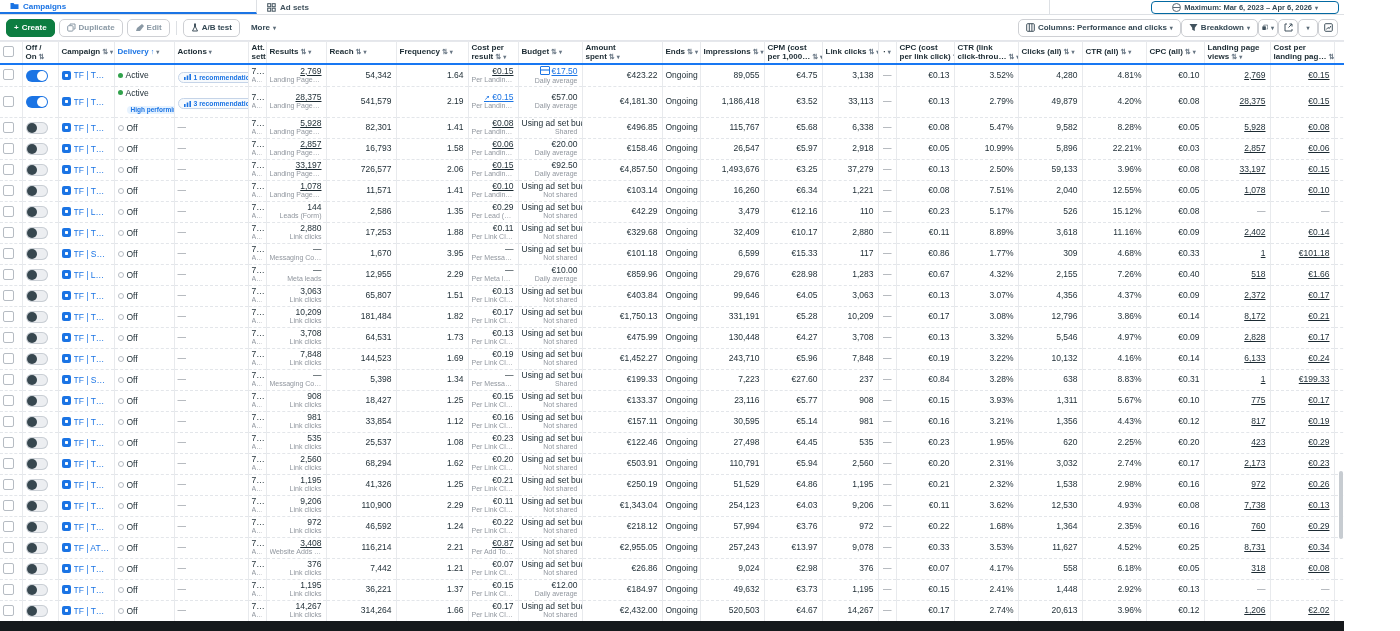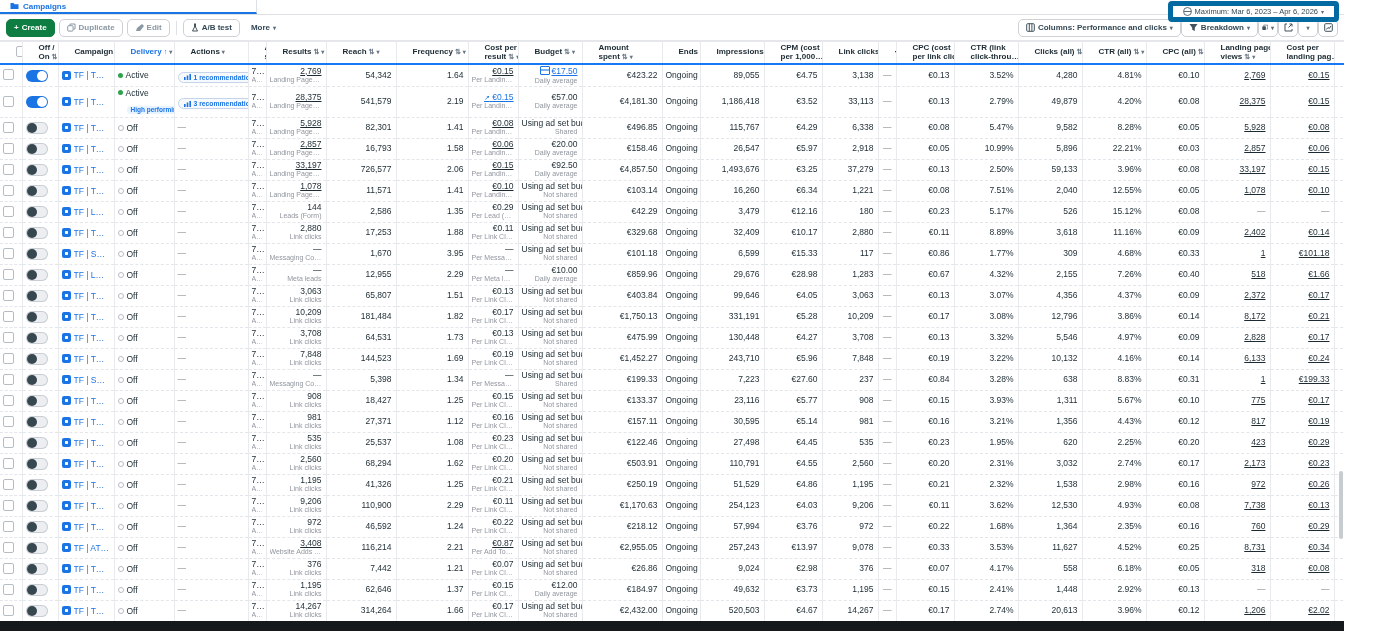--- a/index.html
+++ b/index.html
@@ -9,43 +9,43 @@
 
   
   .tabbar{height:14px;display:flex;border-bottom:1px solid #dde0e4;position:relative;background:#fff;}
   .tab{display:flex;align-items:center;gap:4px;padding:0 10px;font-size:8px;font-weight:bold;
        color:#42535e;border-right:1px solid #dde0e4;box-sizing:border-box;cursor:pointer;}
   .tab.active{color:#1b74e4;border-bottom:2px solid #1b74e4;}
   .tab-campaigns{width:257px;}
   .tab-adsets{width:793px;}
   .tab-ads{flex:1;}
   .datebox{position:absolute;right:5px;top:1px;display:flex;align-items:center;gap:3px;
-           border:5px solid #0369a1;border-radius:4px;background:#fff;padding:1px 10px;
-           font-size:7.5px;font-weight:normal;color:#344854;}
+           border:1px solid #0369a1;border-radius:4px;background:#fff;padding:1px 20px;
+           font-size:7.5px;font-weight:bold;color:#344854;}
   .ic-globe{width:7px;height:7px;border:1px solid #5b6b77;border-radius:50%;position:relative;display:inline-block;}
   .ic-globe:after{content:'';position:absolute;left:0;right:0;top:2.5px;height:1px;background:#5b6b77;}
   .caret{font-size:6px;color:#5b6b77;}
 
   
   .toolbar{height:26px;display:flex;align-items:center;padding:0 6px;gap:4px;border-bottom:1px solid #e4e6eb;box-sizing:border-box;}
   .btn{display:inline-flex;align-items:center;gap:3px;height:18px;padding:0 7px;border:1px solid #ced0d4;
        border-radius:5px;background:#fff;font-size:8px;font-weight:bold;color:#344854;box-sizing:border-box;cursor:pointer;white-space:nowrap;}
   .btn.green{background:#0d7d41;border-color:#0d7d41;color:#fff;}
   .btn.dis{color:#8a99a5;}
   .btn.plain{border:none;}
   .sep{width:1px;height:14px;background:#dde0e4;margin:0 2px;}
   .tb-right{margin-left:auto;display:flex;align-items:flex-start;}
   .icobtn{width:20px;justify-content:center;padding:0 3px;}
   svg.tbic{display:block;}
 
   
   .tablewrap{position:relative;height:580px;overflow:hidden;}
   table{border-collapse:collapse;table-layout:fixed;width:1400px;}
   th{background:#fff;font-size:8px;font-weight:bold;color:#1c2b33;text-align:left;
-     padding:2px 16px;border-right:1px solid #e8eaed;border-top:1px solid #e6e8ec;
+     padding:2px 3px;border-right:1px solid #e8eaed;border-top:1px solid #e6e8ec;
      border-bottom:2px solid #1877f2;vertical-align:middle;line-height:8.5px;height:18px;
      white-space:nowrap;overflow:hidden;box-sizing:border-box;}
   th .sort{font-size:7px;color:#687684;margin-left:2px;}
   th .hcaret{font-size:6px;color:#687684;margin-left:2px;}
   th.hblue .hl,th.hblue .sort{color:#1b74e4;}
   th.c-dash,th.c-gear{text-align:center;}
   .gear{color:#1b74e4;font-size:9px;}
   td{height:19px;padding:1px 4px 1px 3px;border-right:1px solid #e8eaed;border-bottom:1px dashed #e3e6ea;
      vertical-align:middle;white-space:nowrap;overflow:hidden;box-sizing:border-box;}
   td.num{text-align:right;}
@@ -84,20 +84,29 @@
 <body>
 
 <div class="app">
 
   <div class="tabbar">
     <div class="tab tab-campaigns active">
       <svg class="tbic" width="9" height="8" viewBox="0 0 9 8">
           <path d="M0.5 1h3l1 1.2h4V7h-8z" fill="#1b74e4"></path>
         </svg>
       <span>Campaigns</span>
+    </div>
+    <div class="tab tab-adsets">
+      <svg class="tbic" width="9" height="9" viewBox="0 0 9 9" fill="none" stroke="#42535e" stroke-width="1">
+          <rect x="0.7" y="0.7" width="3" height="3"></rect>
+          <rect x="5.2" y="0.7" width="3" height="3"></rect>
+          <rect x="0.7" y="5.2" width="3" height="3"></rect>
+          <rect x="5.2" y="5.2" width="3" height="3"></rect>
+        </svg>
+      <span>Ad sets</span>
     </div>
     <div class="datebox">
       <span class="ic-globe"></span>
       <span>Maximum: Mar 6, 2023 – Apr 6, 2026</span>
       <span class="caret">▾</span>
     </div>
   </div>
 
   <div class="toolbar">
     <button class="btn green">
@@ -435,21 +444,21 @@
             <td class="c-spent num">
               <span class="m">€496.85</span>
             </td>
             <td class="c-ends">
               <span class="m">Ongoing</span>
             </td>
             <td class="c-impressions num">
               <span class="m">115,767</span>
             </td>
             <td class="c-cpm num">
-              <span class="m">€4.29</span>
+              <span class="m">€5.68</span>
             </td>
             <td class="c-lc num">
               <span class="m">6,338</span>
             </td>
             <td class="c-dash num">
               <span class="m dim">—</span>
             </td>
             <td class="c-cpc num">
               <span class="m">€0.08</span>
             </td>
@@ -762,21 +771,21 @@
             <td class="c-ends">
               <span class="m">Ongoing</span>
             </td>
             <td class="c-impressions num">
               <span class="m">3,479</span>
             </td>
             <td class="c-cpm num">
               <span class="m">€12.16</span>
             </td>
             <td class="c-lc num">
-              <span class="m">180</span>
+              <span class="m">110</span>
             </td>
             <td class="c-dash num">
               <span class="m dim">—</span>
             </td>
             <td class="c-cpc num">
               <span class="m">€0.23</span>
             </td>
             <td class="c-ctr num">
               <span class="m">5.17%</span>
             </td>
@@ -1546,21 +1555,21 @@
             </td>
             <td class="c-att">
               <span class="m">7…</span>
               <span class="s">All ..</span>
             </td>
             <td class="c-results num">
               <span class="m">981</span>
               <span class="s">Link clicks</span>
             </td>
             <td class="c-reach num">
-              <span class="m">27,371</span>
+              <span class="m">33,854</span>
             </td>
             <td class="c-frequency num">
               <span class="m">1.12</span>
             </td>
             <td class="c-cpr num">
               <span class="m">€0.16</span>
               <span class="s">Per Link Click</span>
             </td>
             <td class="c-budget num">
               <span class="m">Using ad set bud…</span>
@@ -1731,21 +1740,21 @@
             <td class="c-spent num">
               <span class="m">€503.91</span>
             </td>
             <td class="c-ends">
               <span class="m">Ongoing</span>
             </td>
             <td class="c-impressions num">
               <span class="m">110,791</span>
             </td>
             <td class="c-cpm num">
-              <span class="m">€4.55</span>
+              <span class="m">€5.94</span>
             </td>
             <td class="c-lc num">
               <span class="m">2,560</span>
             </td>
             <td class="c-dash num">
               <span class="m dim">—</span>
             </td>
             <td class="c-cpc num">
               <span class="m">€0.20</span>
             </td>
@@ -1884,21 +1893,21 @@
             </td>
             <td class="c-cpr num">
               <span class="m">€0.11</span>
               <span class="s">Per Link Click</span>
             </td>
             <td class="c-budget num">
               <span class="m">Using ad set bud…</span>
               <span class="s">Not shared</span>
             </td>
             <td class="c-spent num">
-              <span class="m">€1,170.63</span>
+              <span class="m">€1,343.04</span>
             </td>
             <td class="c-ends">
               <span class="m">Ongoing</span>
             </td>
             <td class="c-impressions num">
               <span class="m">254,123</span>
             </td>
             <td class="c-cpm num">
               <span class="m">€4.03</span>
             </td>
@@ -2194,21 +2203,21 @@
             </td>
             <td class="c-att">
               <span class="m">7…</span>
               <span class="s">All ..</span>
             </td>
             <td class="c-results num">
               <span class="m">1,195</span>
               <span class="s">Link clicks</span>
             </td>
             <td class="c-reach num">
-              <span class="m">62,646</span>
+              <span class="m">36,221</span>
             </td>
             <td class="c-frequency num">
               <span class="m">1.37</span>
             </td>
             <td class="c-cpr num">
               <span class="m">€0.15</span>
               <span class="s">Per Link Click</span>
             </td>
             <td class="c-budget num">
               <span class="m">€12.00</span>

